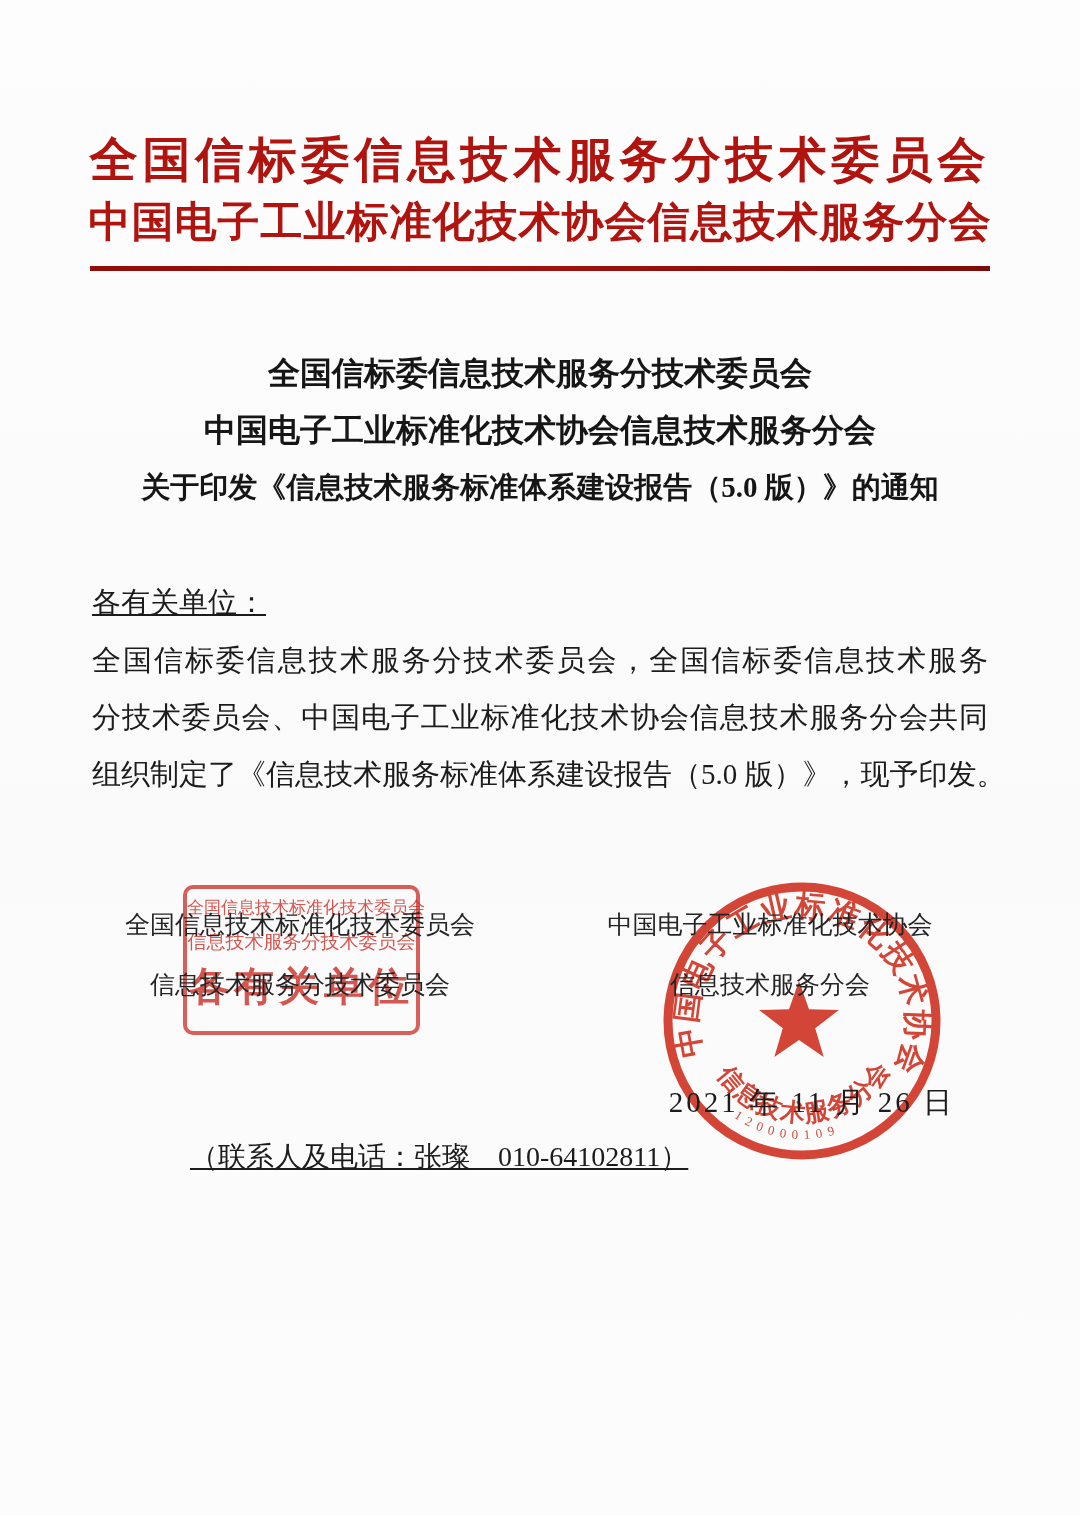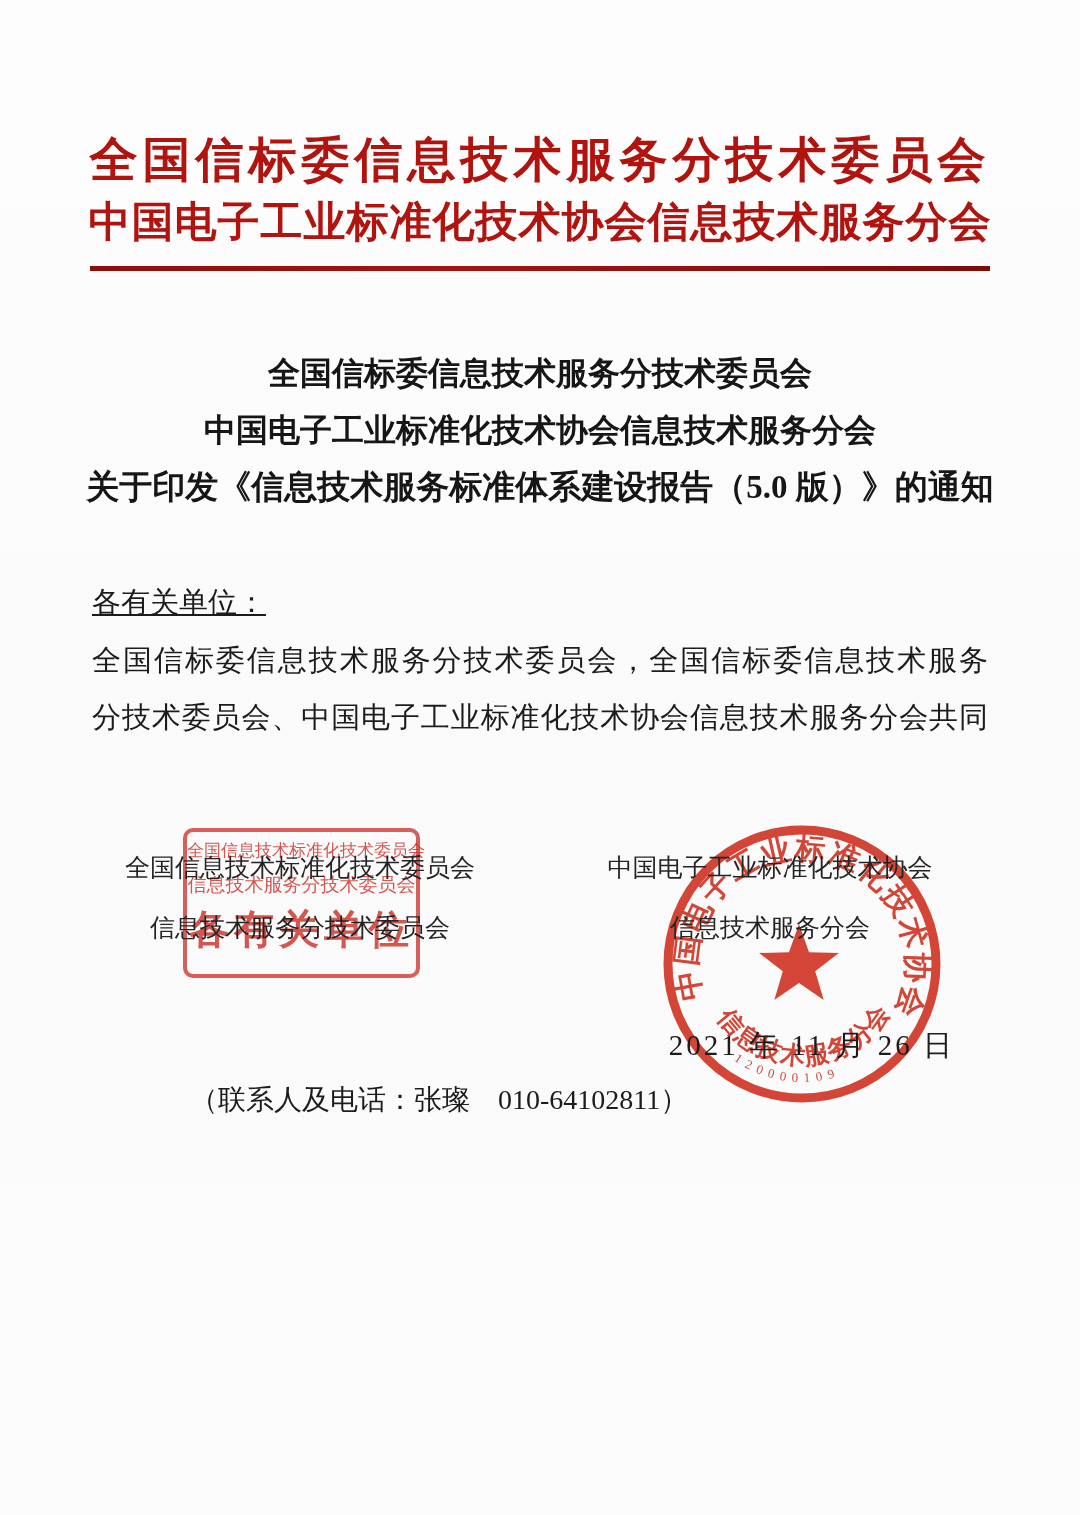--- a/index.html
+++ b/index.html
@@ -25,21 +25,21 @@
     font-size:42px;font-weight:700;color:#b1130e;
     letter-spacing:1px;line-height:56px;margin-top:4px;white-space:nowrap;
   }
   .red-rule{
     height:5px;margin:16px 90px 0 90px;border:none;
     background:linear-gradient(90deg,#8f0e0a,#a51410 40%,#7d0c09);
   }
   
   .doc-title{margin-top:74px;text-align:center;font-weight:700;color:#161616;}
   .dt-line{font-size:32px;line-height:57px;white-space:nowrap;}
-  .dt-line.wide{font-size:33px;}
+  .dt-line.wide{font-size:29px;}
   
   .body-text{margin:56px 92px 0 92px;font-size:29px;color:#1c1c1c;}
   .salute{line-height:60px;text-align:left;text-decoration:underline;}
   .para-line{
     line-height:57px;white-space:nowrap;
     text-align:justify;text-align-last:justify;
   }
   .para-line.indent{text-indent:2em;}
   
   .sig-area{position:relative;height:360px;margin-top:40px;}
@@ -60,21 +60,21 @@
   .stamp-rect .r1{font-size:17px;line-height:26px;margin-top:6px;white-space:nowrap;}
   .stamp-rect .r2{font-size:19px;line-height:26px;margin-top:8px;white-space:nowrap;}
   .stamp-rect .r3{font-size:40px;font-weight:700;letter-spacing:5px;margin-top:4px;white-space:nowrap;}
   .stamp-round{position:absolute;left:652px;top:28px;z-index:1;opacity:.9;}
   .sig-date{
     position:absolute;left:655px;top:240px;width:300px;z-index:5;
     text-align:right;font-size:29px;color:#1c1c1c;letter-spacing:3px;white-space:nowrap;
   }
   .contact-line{
     position:absolute;left:190px;top:292px;z-index:5;
-    font-size:28px;line-height:44px;color:#1c1c1c;white-space:nowrap;
+    font-size:28px;line-height:44px;color:#1c1c1c;white-space:nowrap;text-decoration:underline;
   }
   
   .cc-block{margin:20px 92px 0 92px;font-size:29px;color:#1c1c1c;}
   .cc-line1{line-height:60px;white-space:nowrap;}
   .cc-line2{line-height:60px;padding-left:88px;white-space:nowrap;}
 </style>
 </head>
 <body>
 
 <div class="page">
@@ -88,20 +88,21 @@
   <div class="doc-title">
     <div class="dt-line">全国信标委信息技术服务分技术委员会</div>
     <div class="dt-line">中国电子工业标准化技术协会信息技术服务分会</div>
     <div class="dt-line wide">关于印发《信息技术服务标准体系建设报告（5.0 版）》的通知</div>
   </div>
 
   <div class="body-text">
     <div class="salute">各有关单位：</div>
     <div class="para-line">全国信标委信息技术服务分技术委员会，全国信标委信息技术服务</div>
     <div class="para-line">分技术委员会、中国电子工业标准化技术协会信息技术服务分会共同</div>
+    <div class="para-line">组织制定了《信息技术服务标准体系建设报告（5.0 版）》，现予印发。</div>
   </div>
 
   <div class="sig-area">
 
     <div class="stamp-rect">
       <div class="r1">全国信息技术标准化技术委员会</div>
       <div class="r2">信息技术服务分技术委员会</div>
       <div class="r3">各有关单位</div>
     </div>
 

